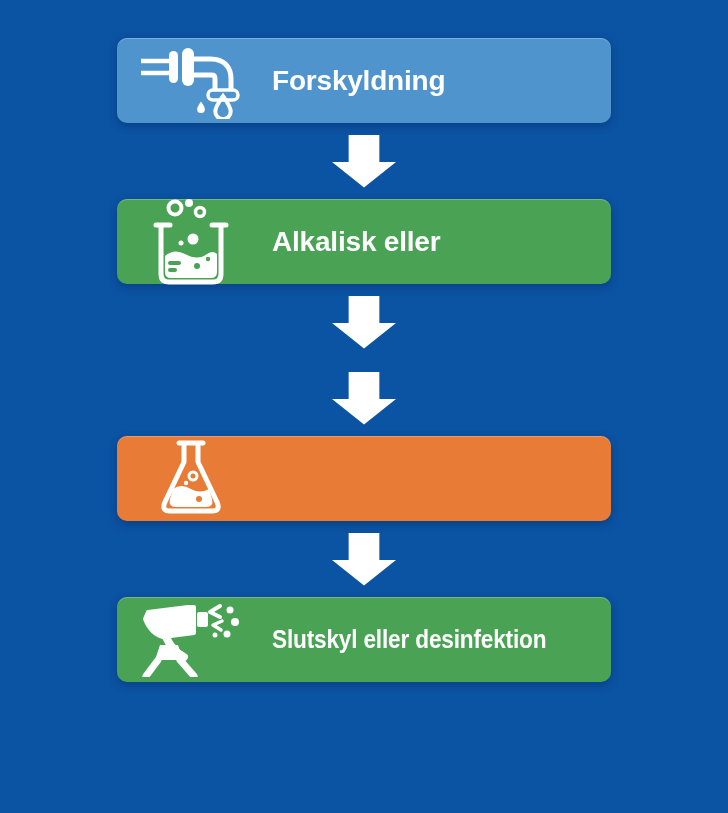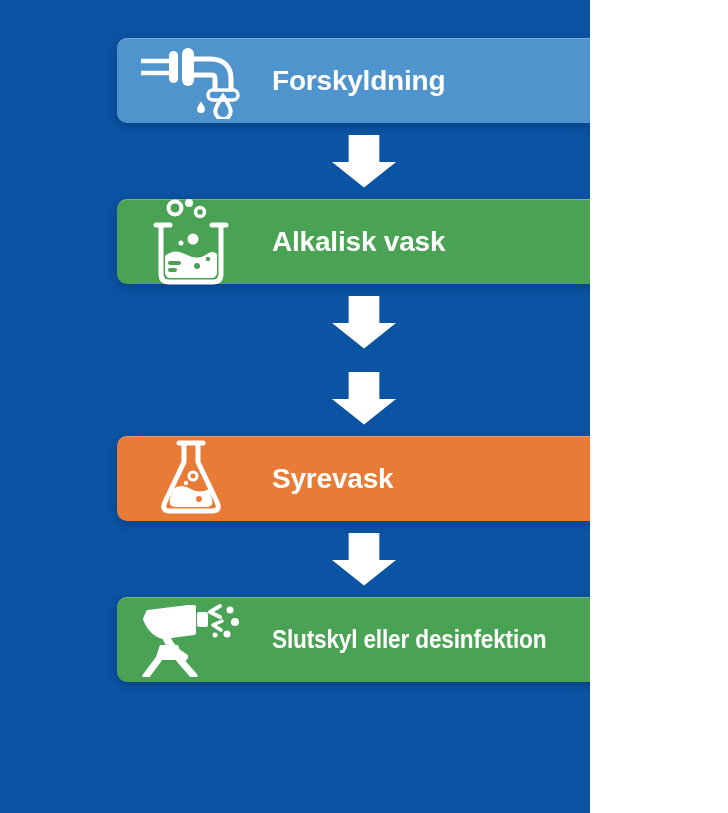--- a/index.html
+++ b/index.html
@@ -1,19 +1,19 @@
 <!DOCTYPE html>
 <html><head>
 <meta charset="utf-8">
 <style>
   html,body{margin:0;padding:0;}
   body{font-family:"Liberation Sans","DejaVu Sans",sans-serif;}
   .canvas{
     position:relative;
-    width:590px;height:813px;
+    width:728px;height:813px;
     overflow:hidden;
     padding-top:38px;
     box-sizing:border-box;
   }
   .flow{width:494px;margin-left:117px;}
   .step{
     width:494px;height:85px;
     border-radius:10px;
     background:var(--bar,#4f94cc);
     display:flex;align-items:center;
@@ -85,21 +85,21 @@
           <circle cx="52" cy="14" r="4.5" fill="none" stroke="#ffffff" stroke-width="3.5"></circle>
           <circle cx="45" cy="41" r="5.5" fill="#ffffff"></circle>
           <circle cx="33" cy="45" r="2.5" fill="#ffffff"></circle>
           <path d="M17,58 Q26,50 37,56 Q50,63 59,56 Q65,52 69,56 L69,74 Q69,80 63,80 H23 Q17,80 17,74 Z" fill="#ffffff"></path>
           <rect x="20" y="63" width="13" height="4" rx="2" fill="var(--bar)"></rect>
           <rect x="20" y="70" width="9" height="4" rx="2" fill="var(--bar)"></rect>
           <circle cx="49" cy="68" r="3" fill="var(--bar)"></circle>
           <circle cx="60" cy="61" r="2.2" fill="var(--bar)"></circle>
         </svg>
       </div>
-      <div class="label">Alkalisk vask</div>
+      <div class="label">Alkalisk eller</div>
     </div>
 
     <div class="arrow-row">
       <div class="arrow" style="background-color: rgb(255, 255, 255);"></div>
     </div>
 
 
     <div class="arrow-row">
       <div class="arrow" style="background-color: rgb(255, 255, 255);"></div>
     </div>
@@ -108,21 +108,20 @@
       <div class="icon-box">
         <svg width="76" height="82" viewBox="0 0 76 82" xmlns="http://www.w3.org/2000/svg">
           <path d="M26,5 H50" stroke="#ffffff" stroke-width="5" stroke-linecap="round"></path>
           <path d="M31,7 V24 L12,64 Q8,73 17,73 H59 Q68,73 64,64 L45,24 V7" fill="none" stroke="#ffffff" stroke-width="5" stroke-linejoin="round"></path>
           <path d="M20,51 Q28,45 38,51 Q47,56 56,51 L59,61 Q61,69 53,69 H23 Q15,69 17,61 Z" fill="#ffffff"></path>
           <circle cx="46" cy="61" r="3" fill="var(--bar)"></circle>
           <circle cx="40" cy="38" r="4" fill="none" stroke="#ffffff" stroke-width="3"></circle>
           <circle cx="33" cy="45" r="2.2" fill="#ffffff"></circle>
         </svg>
       </div>
-      <div class="label">Syrevask</div>
     </div>
 
     <div class="arrow-row">
       <div class="arrow" style="background-color: rgb(255, 255, 255);"></div>
     </div>
 
     <div class="step" style="--bar: #4aa355;">
       <div class="icon-box">
         <svg width="106" height="74" viewBox="0 0 106 74" xmlns="http://www.w3.org/2000/svg">
           <path d="M7,16 L10,9 L50,4 L56,4 L56,30 L25,34 Q13,31 7,16 Z" fill="#ffffff" stroke="#ffffff" stroke-width="4" stroke-linejoin="round"></path>

